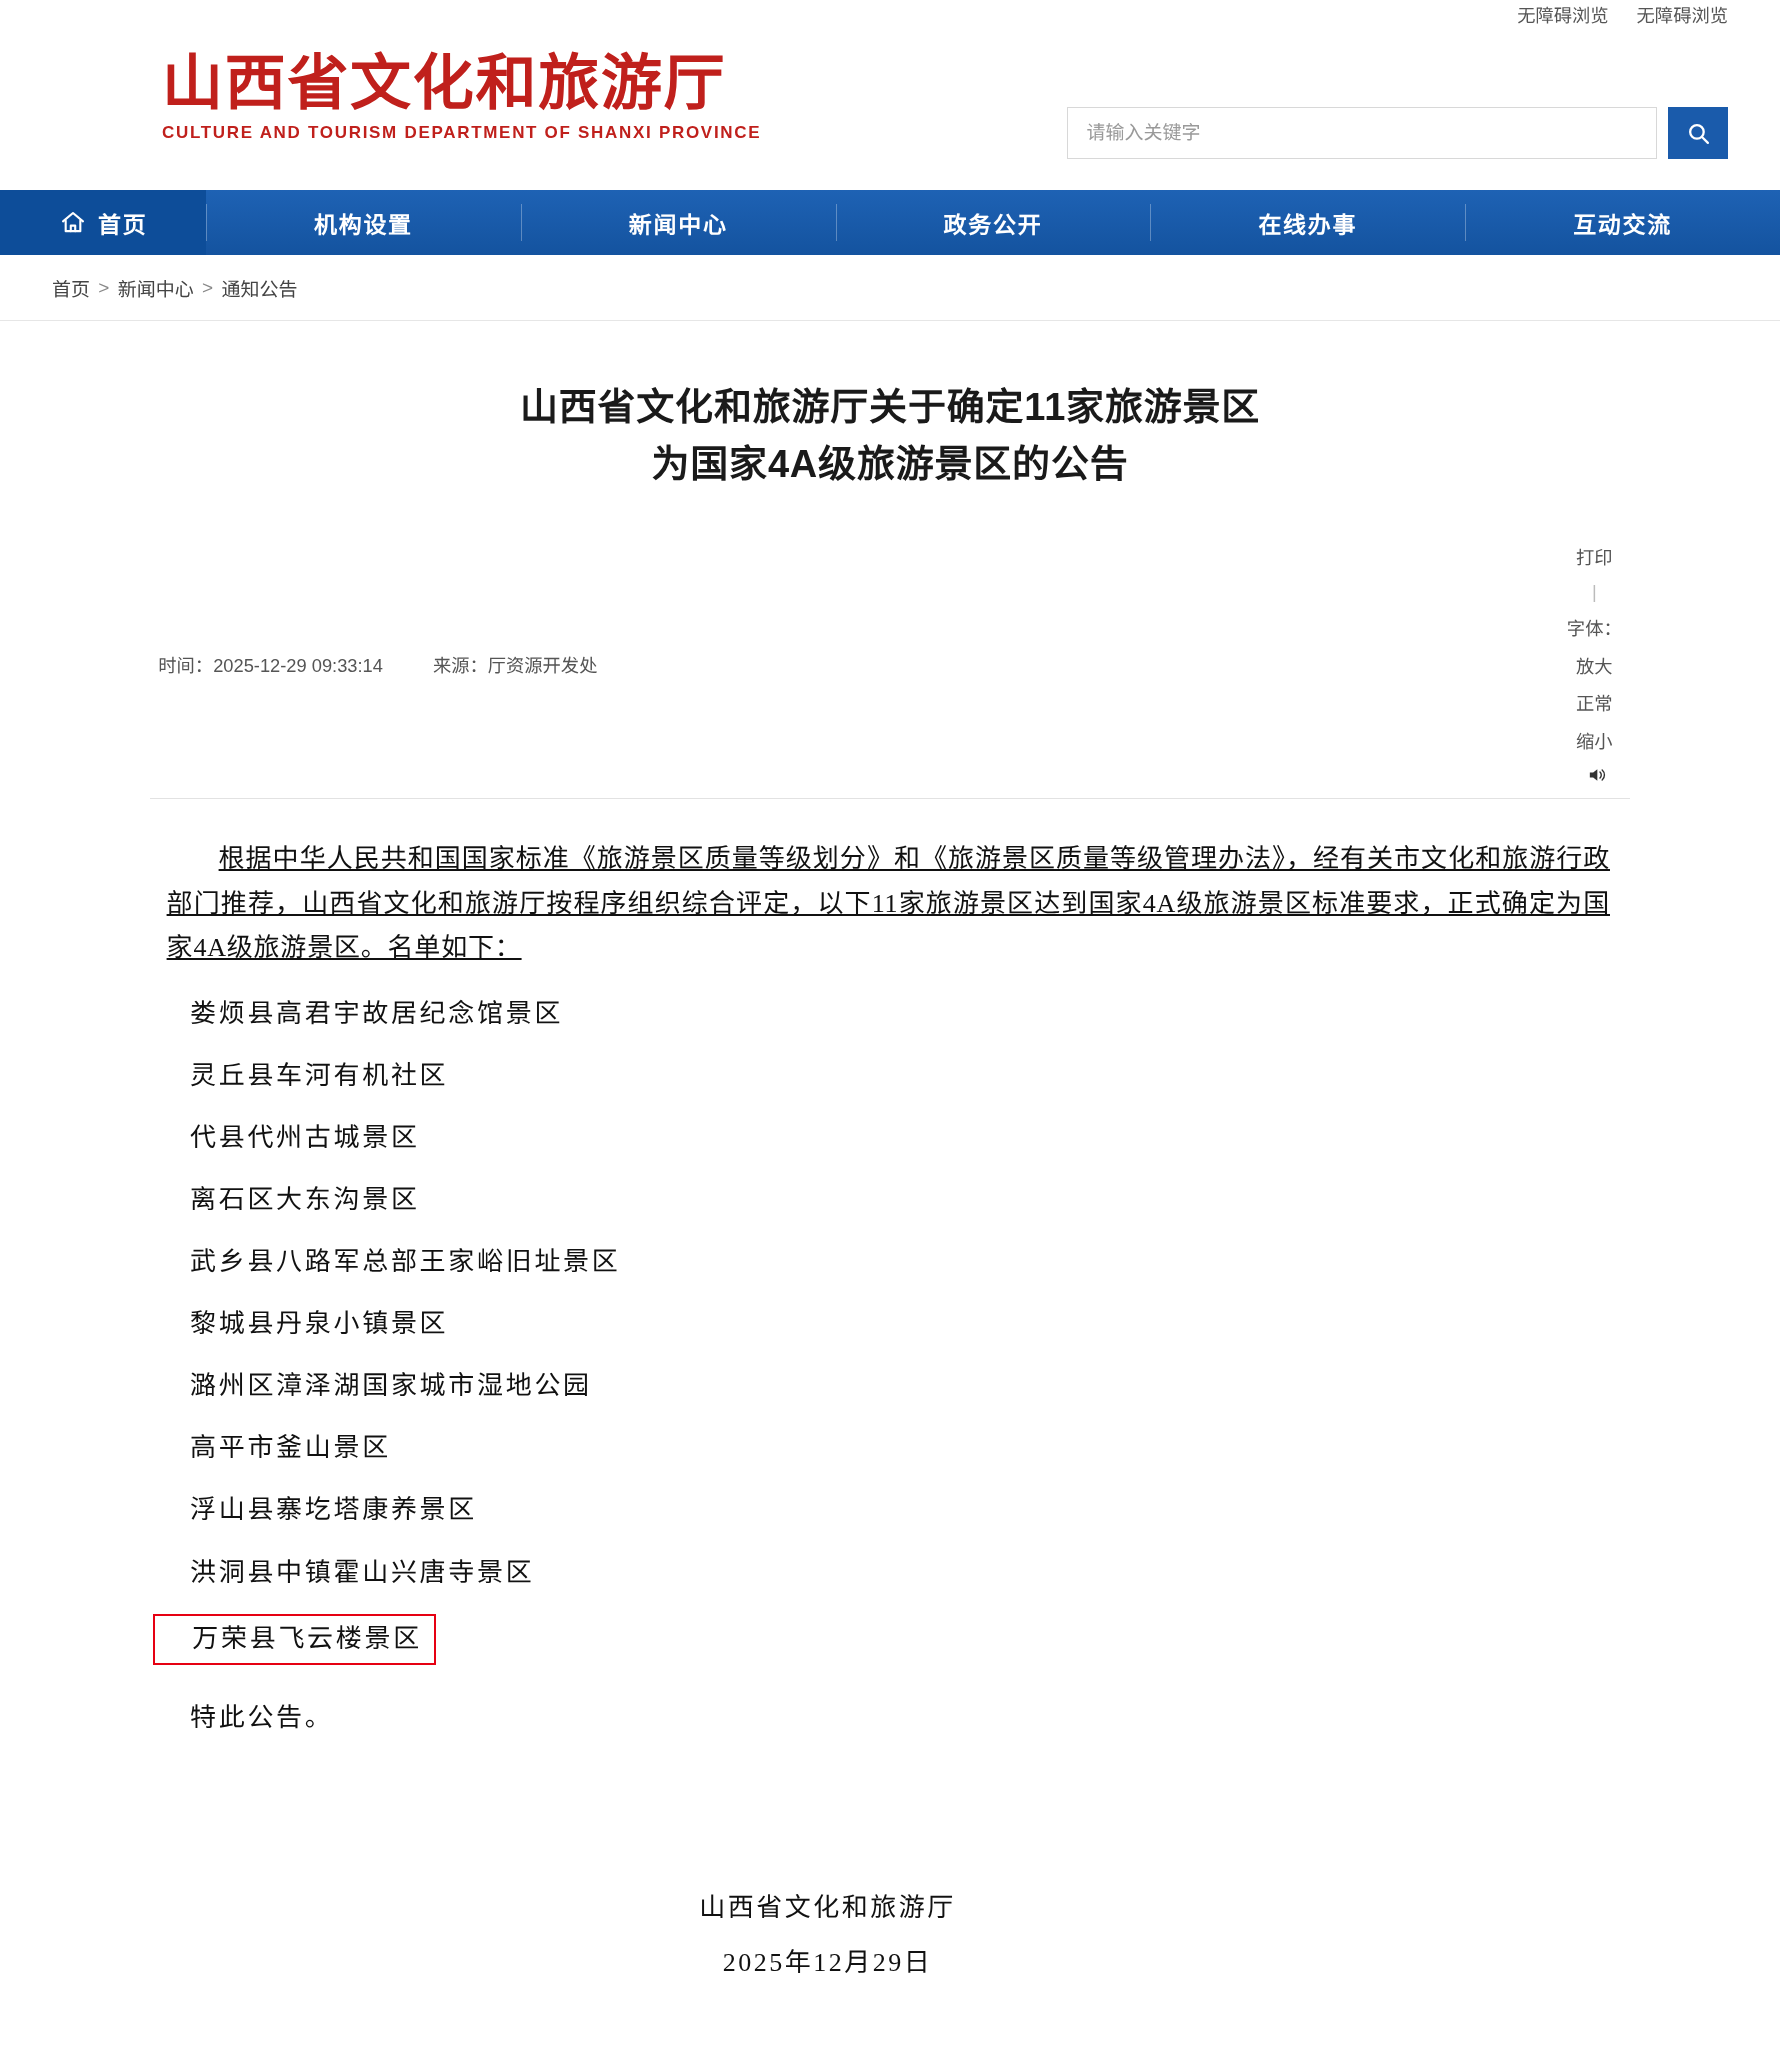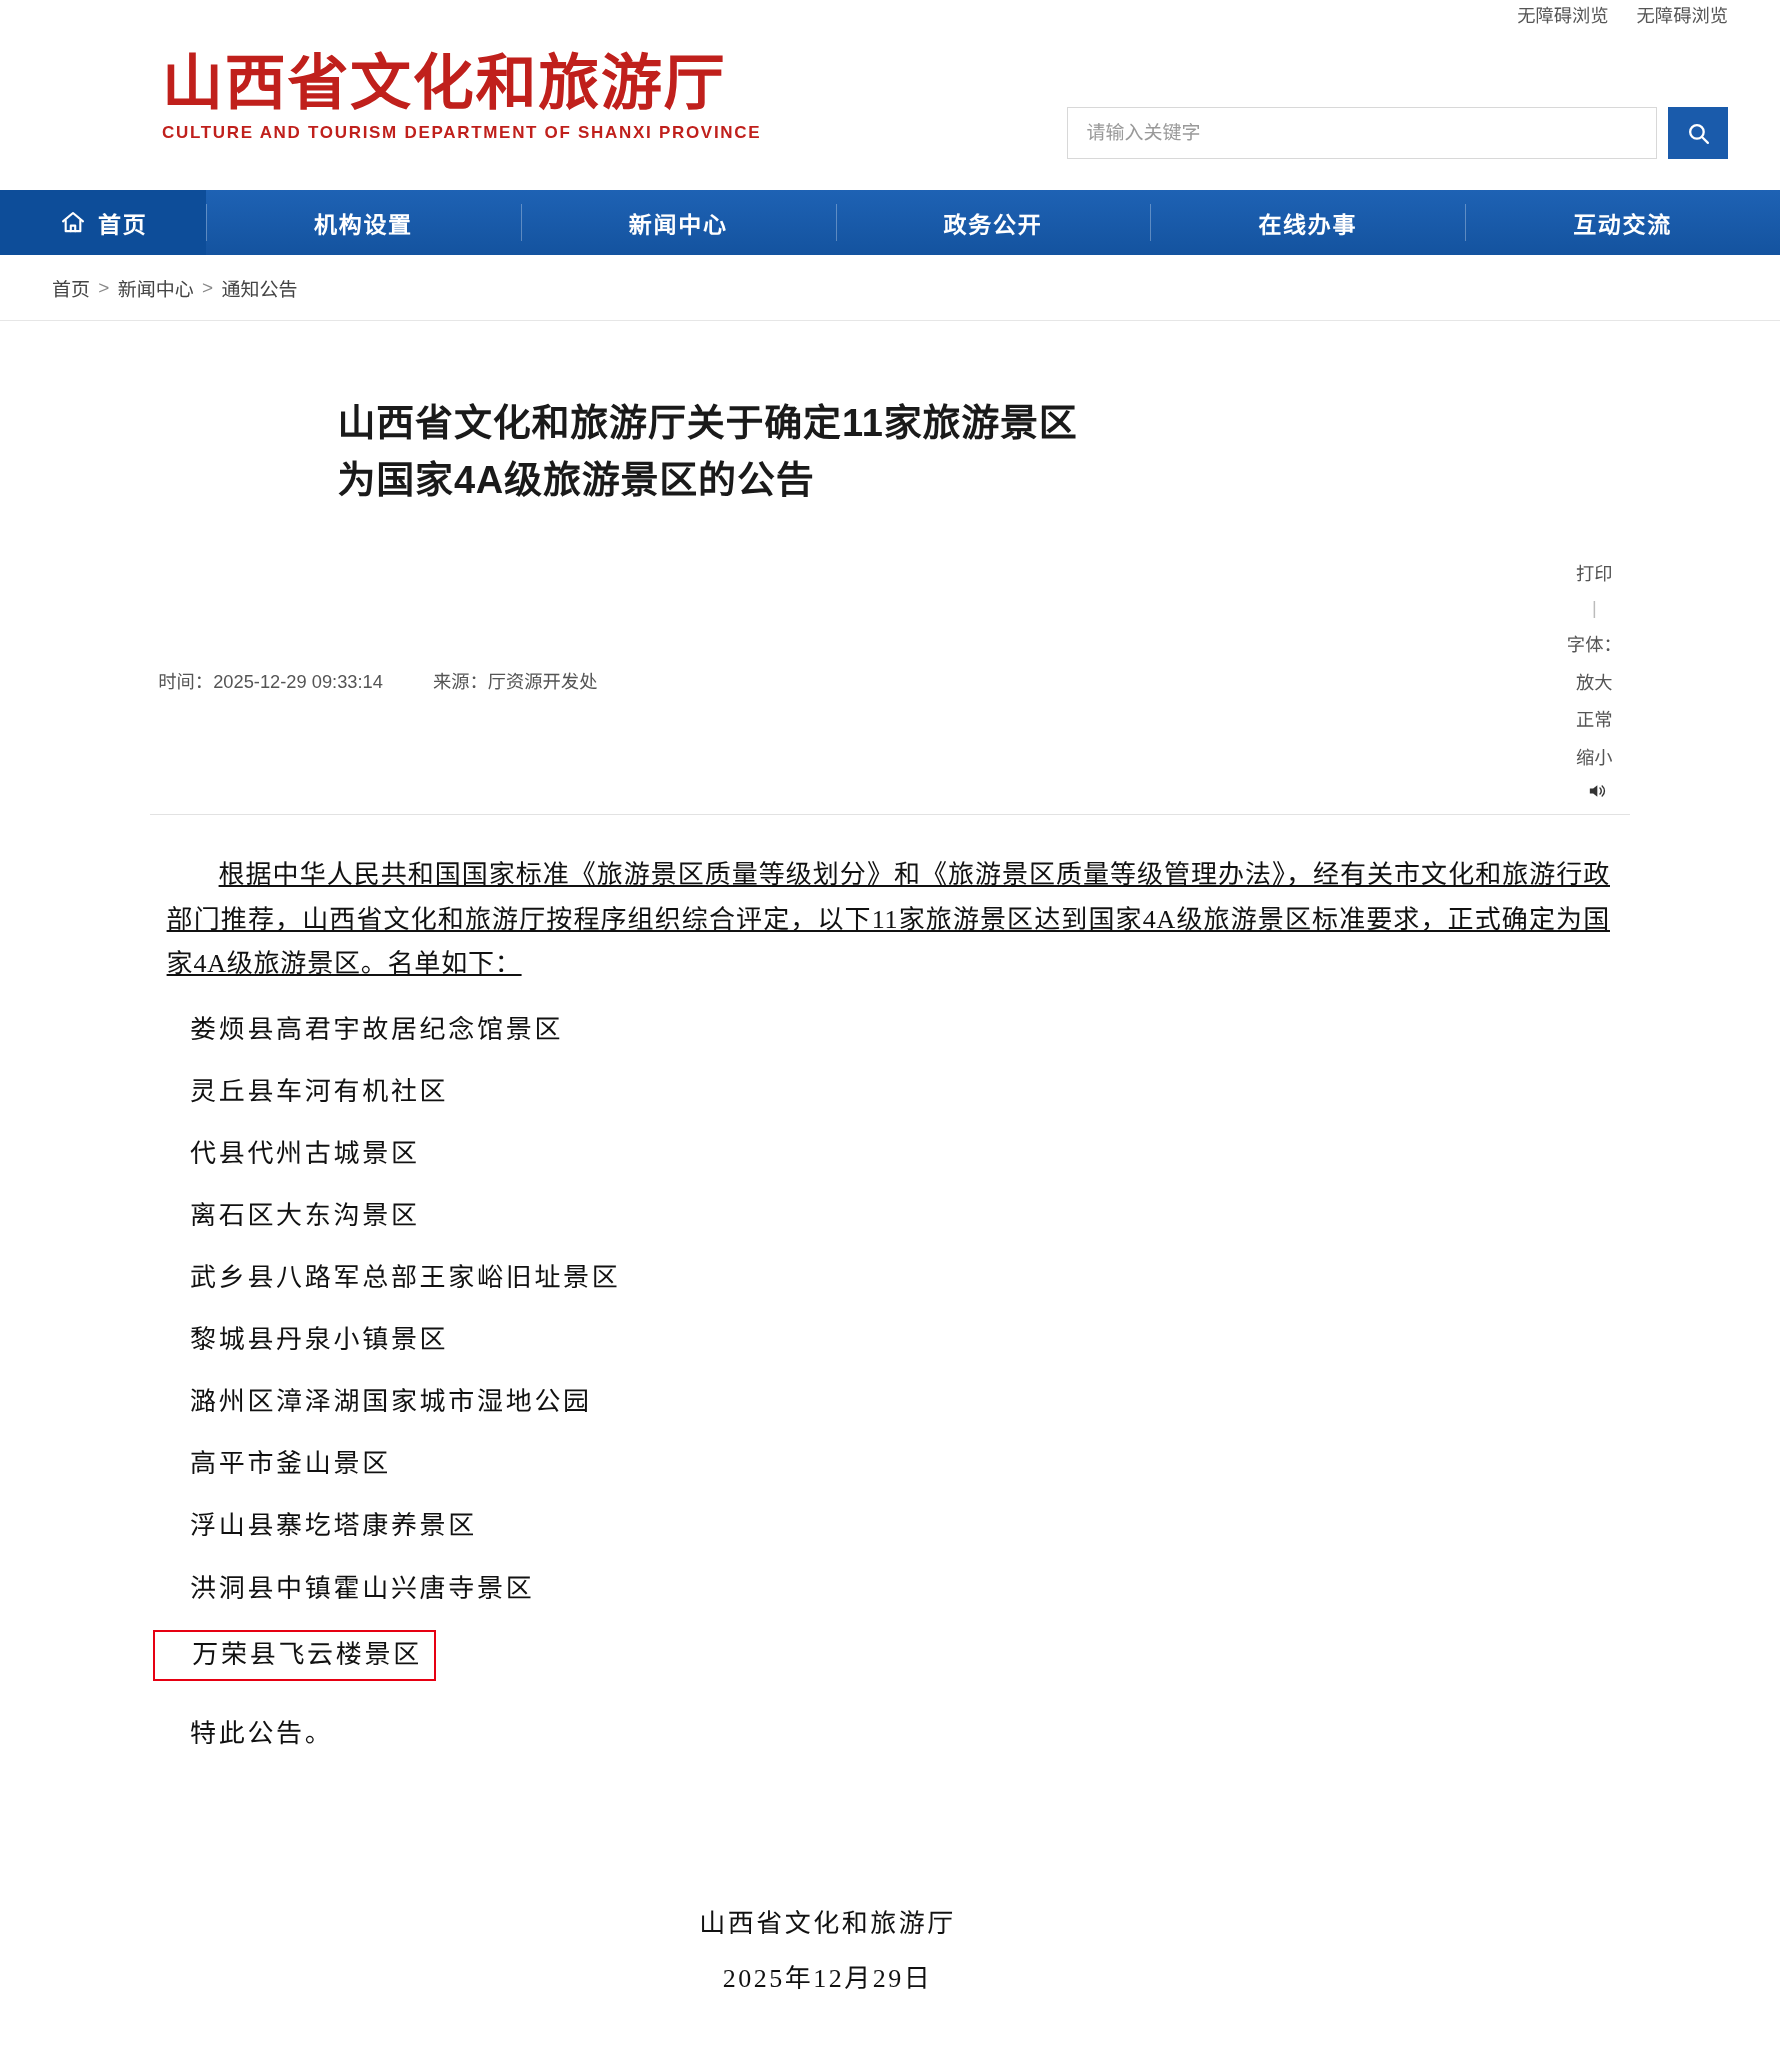--- a/index.html
+++ b/index.html
@@ -142,27 +142,27 @@
   .crumb .sep { color: #888; }
   .crumb a { color: #444; text-decoration: none; cursor: pointer; }
 
   
   .page-body { background: #f3f3f3; padding-bottom: 0; }
   .article {
     background: #fff;
     padding: 58px 150px 33px 150px;
   }
   .art-title {
-    text-align: left;
+    text-align: center;
     font-family: "Liberation Sans", "DejaVu Sans", sans-serif;
     font-weight: bold;
     font-size: 38px;
     line-height: 1.5;
     color: #1a1a1a;
-    margin: 16px auto;
+    margin: 0 auto;
     max-width: 1105px;
     letter-spacing: 0.8px;
   }
   .meta {
     margin-top: 50px;
     border-bottom: 0.8px solid #e2e2e2;
     padding: 0 8.3px 13.3px 8.3px;
     display: flex;
     align-items: center;
     font-size: 18.3px;

